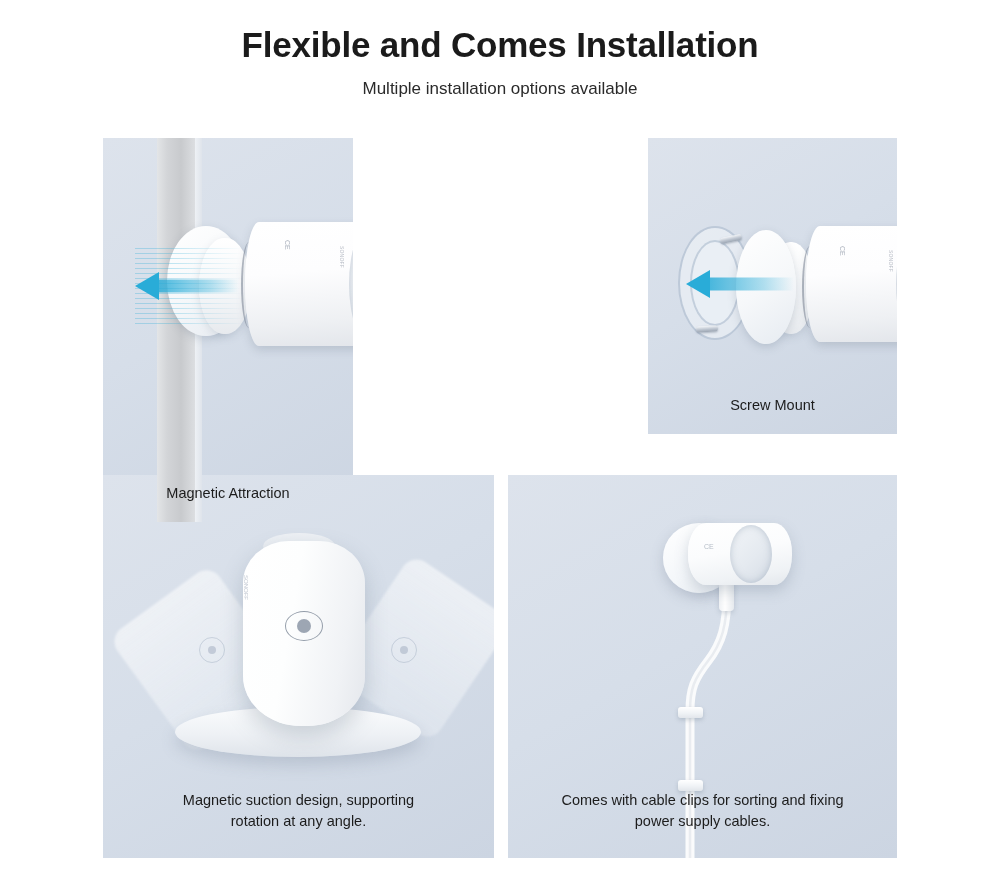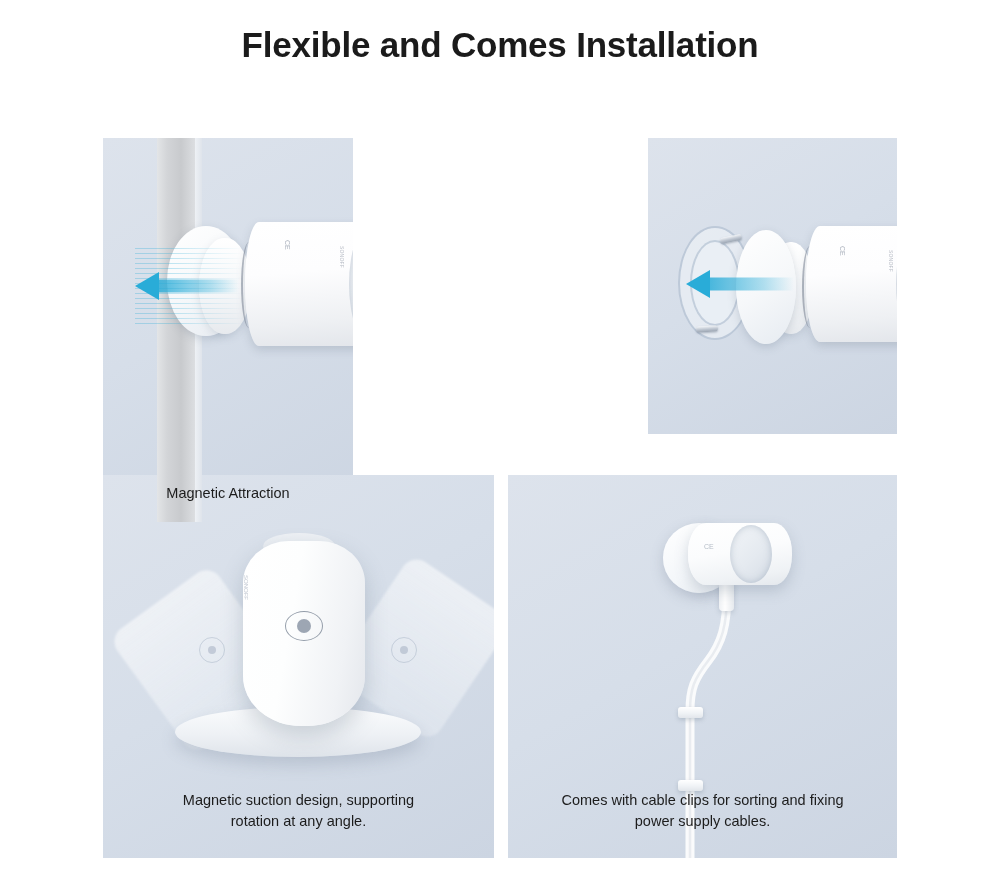--- a/index.html
+++ b/index.html
@@ -302,20 +302,21 @@
     z-index: 16;
   }
 </style>
 </head>
 <body>
 
 <div class="page">
 
   <div class="header">
     <div class="title">Flexible and Comes Installation</div>
+    <div class="subtitle">Multiple installation options available</div>
   </div>
 
   <div class="panel panel-top" id="panel-magnetic">
 
     <div class="wall-strip"></div>
     <div class="wall-edge"></div>
 
     <div class="mag-rays" style="left:32px; top:110px; width:108px; height:76px;"></div>
 
     <div class="arrow-wrap" style="left:32px; top:128px; width:104px; height:40px;">
@@ -353,20 +354,21 @@
     <div class="device" style="left:88px; top:82px; width:200px; height:140px;">
       <div class="dev-mount-disc" style="left:0px; top:10px; width:60px; height:114px; z-index:18;"></div>
       <div class="dev-neck" style="left:32px; top:22px; width:46px; height:92px;"></div>
       <div class="dev-seam" style="left:66px; top:26px; width:16px; height:82px;"></div>
       <div class="dev-body" style="left:70px; top:6px; width:124px; height:116px;"></div>
       <div class="dev-face" style="left:160px; top:4px; width:48px; height:120px;"></div>
       <div class="dev-marks" style="left:110px; top:26px;">CE</div>
       <div class="dev-label" style="left:158px; top:30px;">SONOFF</div>
     </div>
 
+    <div class="caption">Screw Mount</div>
   </div>
 
   <div class="panel panel-bottom" id="panel-rotation">
 
     <div class="ghost" style="left:36px; top:112px; width:126px; height:146px; transform:rotate(-36deg);"></div>
     <div class="ghost-dot" style="left:96px; top:162px; width:26px; height:26px;"></div>
 
     <div class="ghost" style="left:258px; top:100px; width:122px; height:146px; transform:rotate(34deg);"></div>
     <div class="ghost-dot" style="left:288px; top:162px; width:26px; height:26px;"></div>
 

